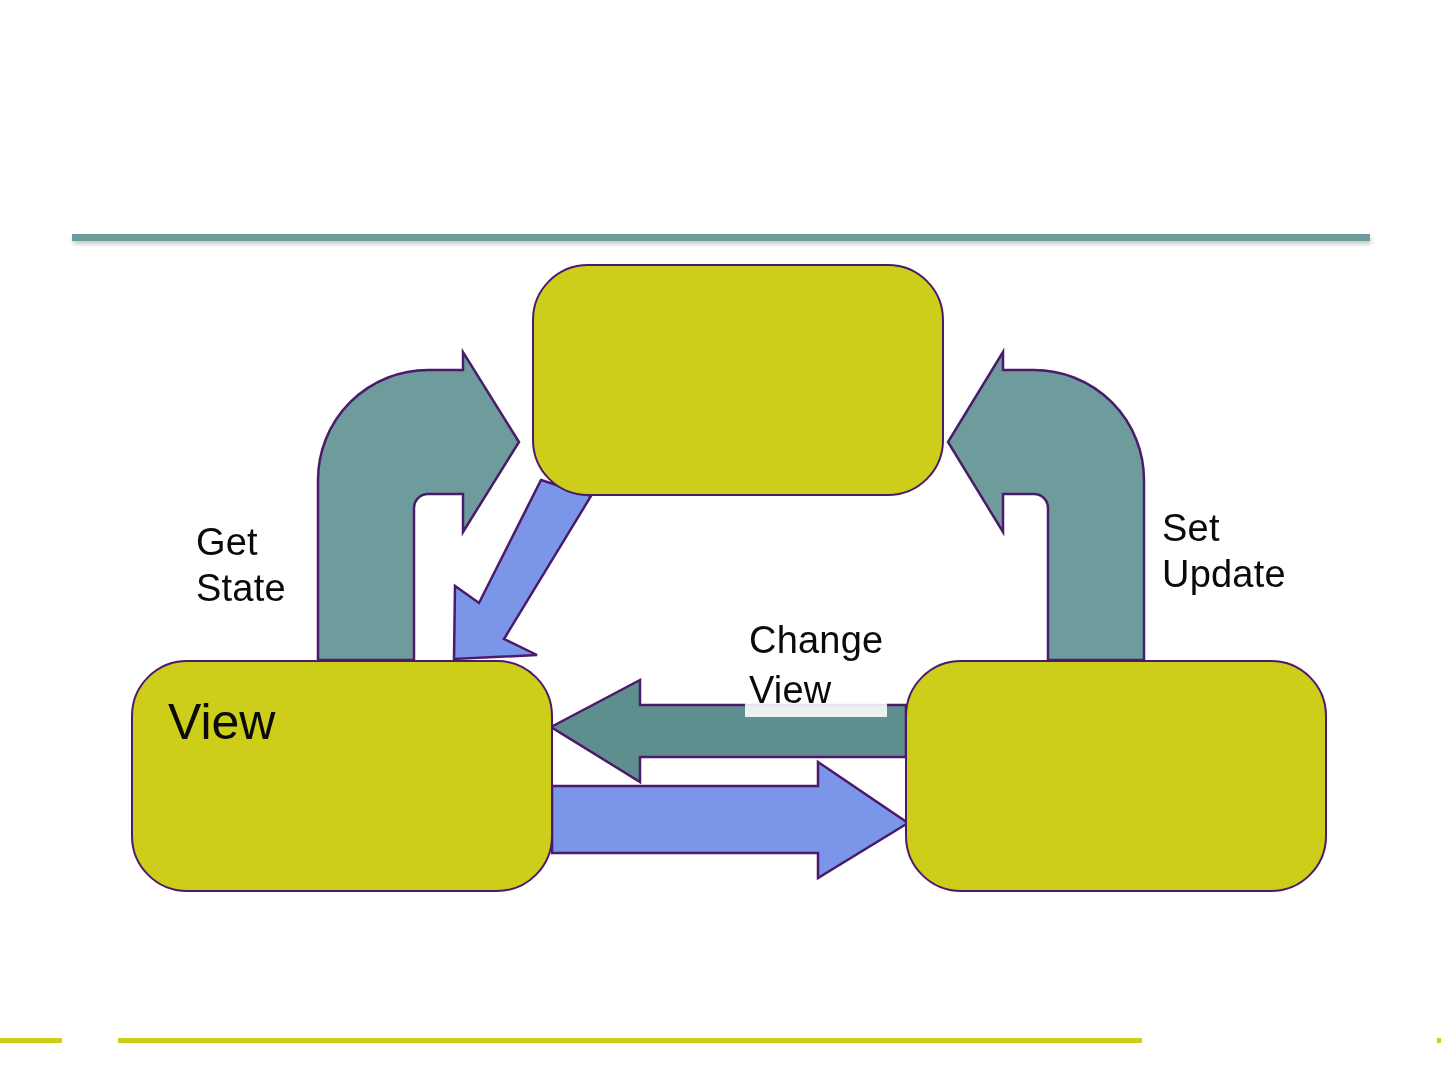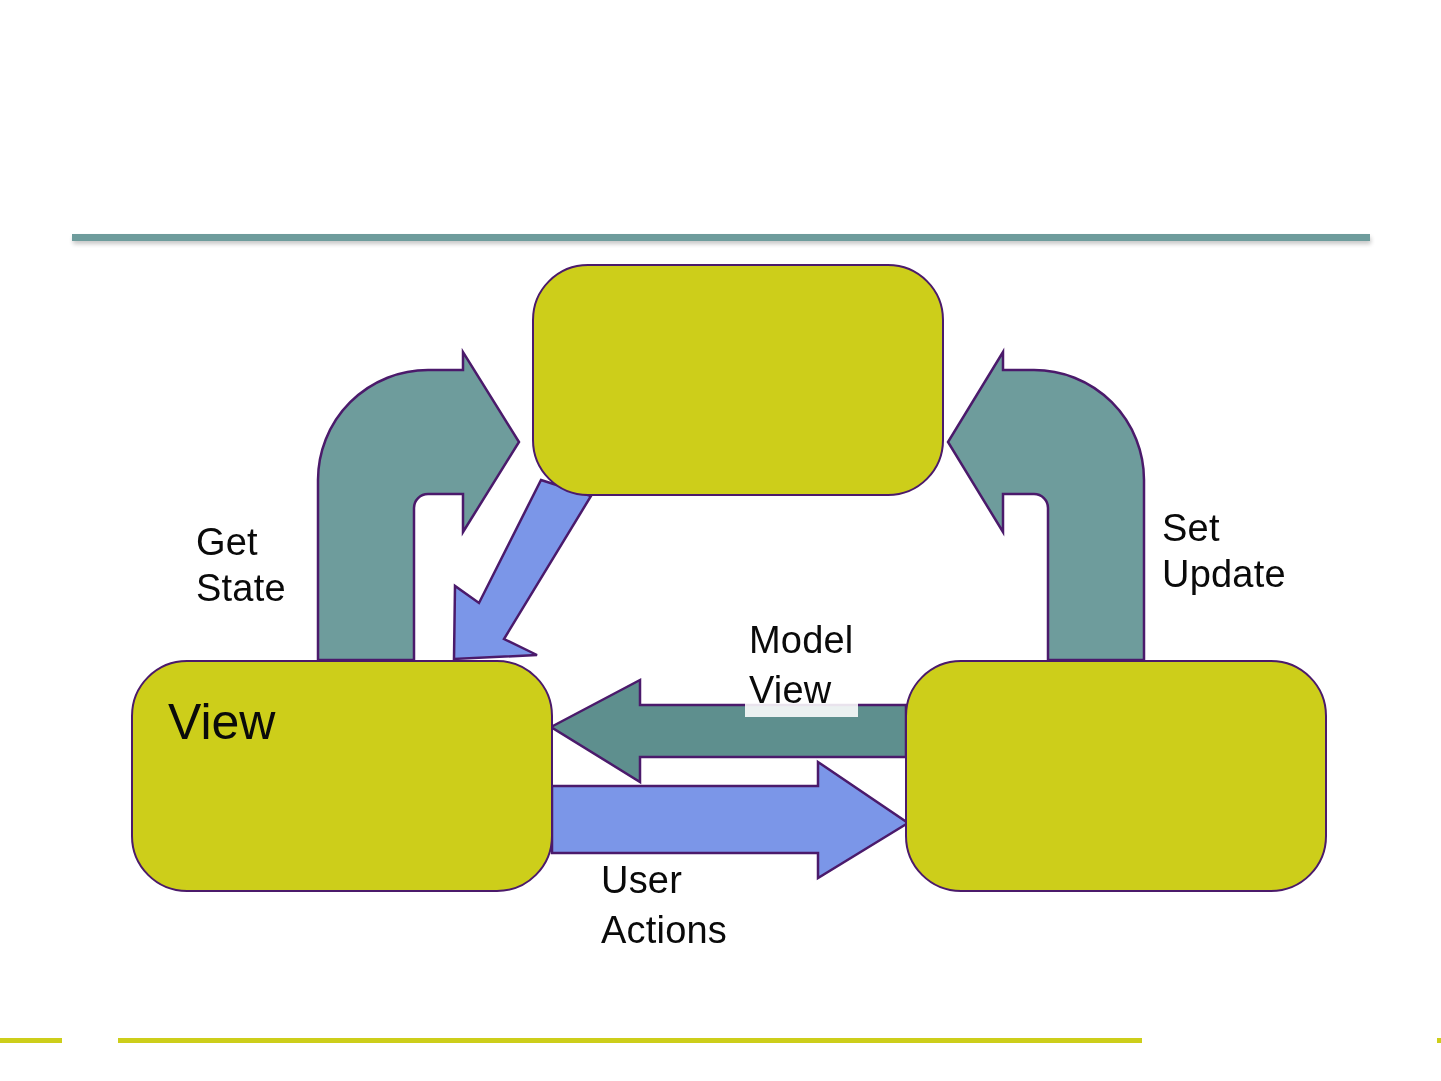--- a/index.html
+++ b/index.html
@@ -180,23 +180,21 @@
 
   <div class="node" id="node-controller"></div>
 
   <div class="edge-label" id="lbl-get-state">Get
 State</div>
 
   <div class="edge-label" id="lbl-set-state">Set
 Update</div>
 
 
-  <div class="edge-label" id="lbl-change-view">Model
+  <div class="edge-label" id="lbl-change-view">Change
 View</div>
 
-  <div class="edge-label" id="lbl-user-actions">User
-Actions</div>
 
   <div class="footer-rule-short"></div>
   <div class="footer-rule-long"></div>
   <div class="footer-tick"></div>
 
 </div>
 
 </body></html>

